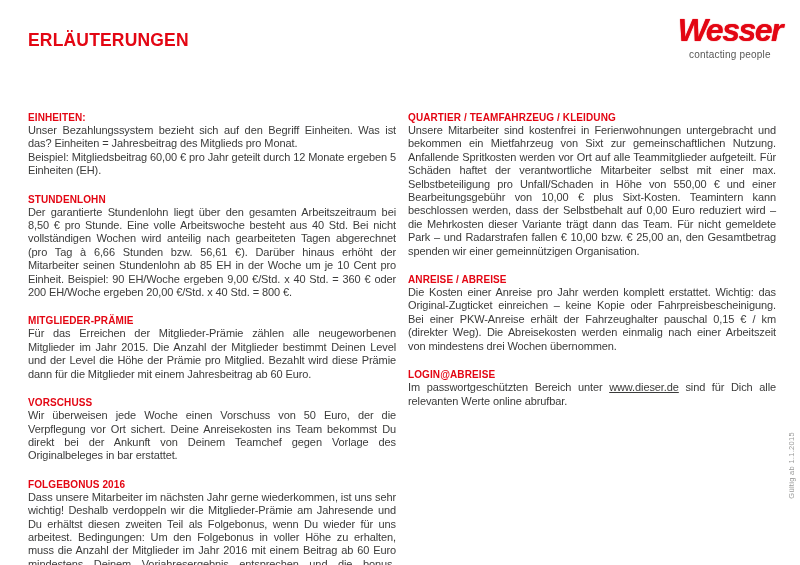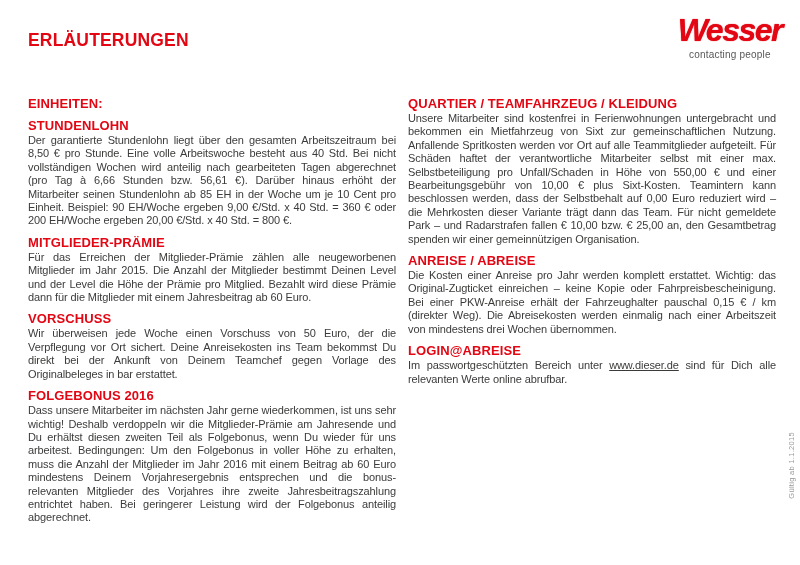--- a/index.html
+++ b/index.html
@@ -58,22 +58,22 @@
     top: 96px;
     display: flex;
     gap: 12px;
   }
   .col {
     flex: 1 1 0;
     min-width: 0;
   }
   .section { margin: 0 0 7px 0; }
   .section h3 {
-    margin: 0 0 1px 0;
-    font-size: 13px;
+    margin: 16px 0 1px 0;
+    font-size: 10px;
     font-weight: bold;
     color: #e30613;
     letter-spacing: 0.1px;
   }
   .section p {
     margin: 0;
     font-size: 11px;
     line-height: 13.4px;
     color: #3b3b3a;
     text-align: justify;
@@ -108,20 +108,22 @@
     <div class="logo-brand">Wesser</div>
     <div class="logo-tagline">contacting people</div>
   </div>
 
   <div class="content">
 
     <div class="col">
 
       <div class="section">
         <h3>EINHEITEN:</h3>
+        <p>Unser Bezahlungssystem bezieht sich auf den Begriff Einheiten. Was ist das? Einheiten = Jahresbeitrag des Mitglieds pro Monat.
+Beispiel: Mitgliedsbeitrag 60,00 € pro Jahr geteilt durch 12 Monate ergeben 5 Einheiten (EH).</p>
       </div>
 
       <div class="section">
         <h3>STUNDENLOHN</h3>
         <p>Der garantierte Stundenlohn liegt über den gesamten Arbeitszeitraum bei 8,50 € pro Stunde. Eine volle Arbeitswoche besteht aus 40 Std. Bei nicht vollständigen Wochen wird anteilig nach gearbeiteten Tagen abgerechnet (pro Tag à 6,66 Stunden bzw. 56,61 €). Darüber hinaus erhöht der Mitarbeiter seinen Stundenlohn ab 85 EH in der Woche um je 10 Cent pro Einheit. Beispiel: 90 EH/Woche ergeben 9,00 €/Std. x 40 Std. = 360 € oder 200 EH/Woche ergeben 20,00 €/Std. x 40 Std. = 800 €.</p>
       </div>
 
       <div class="section">
         <h3>MITGLIEDER-PRÄMIE</h3>
         <p>Für das Erreichen der Mitglieder-Prämie zählen alle neugeworbenen Mitglieder im Jahr 2015. Die Anzahl der Mitglieder bestimmt Deinen Level und der Level die Höhe der Prämie pro Mitglied. Bezahlt wird diese Prämie dann für die Mitglieder mit einem Jahresbeitrag ab 60 Euro.</p>

